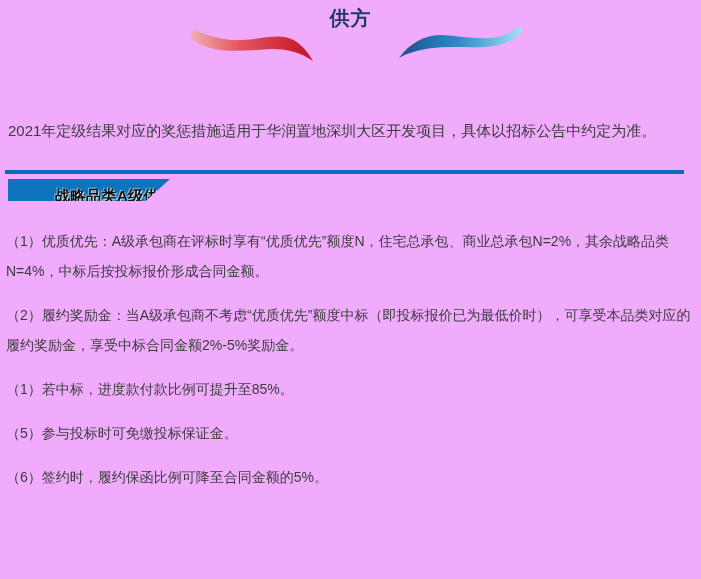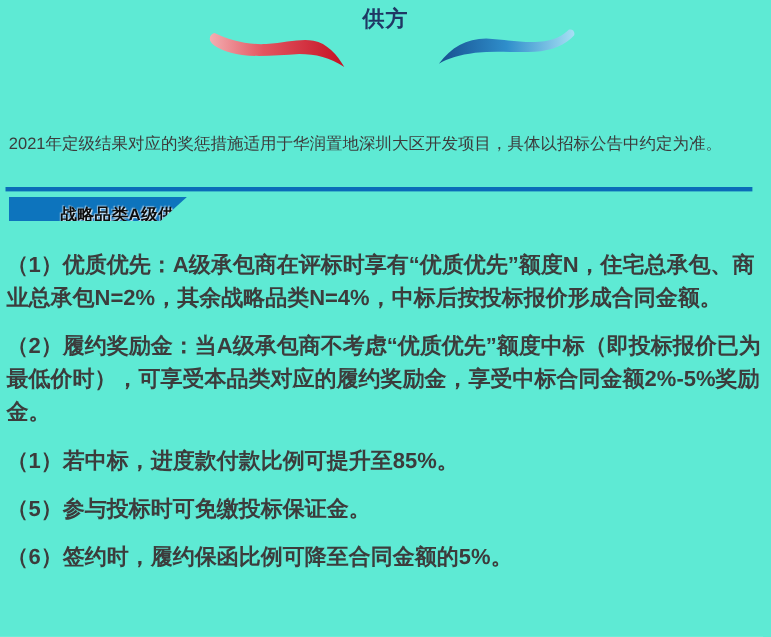--- a/index.html
+++ b/index.html
@@ -4,21 +4,21 @@
 <style>
   * { margin: 0; padding: 0; box-sizing: border-box; }
   html, body { background: #ffffff; }
   body {
     width: 701px;
     height: 579px;
     overflow: hidden;
     font-family: "Liberation Sans", "DejaVu Sans", sans-serif;
     color: #3c3c3c;
   }
-  .page { width: 701px; height: 579px; position: relative; background: #5eead4; }
+  .page { width: 701px; height: 579px; position: relative; background: #f0abfc; }
 
   
   .header {
     position: relative;
     height: 66px;
     width: 100%;
   }
   .header-title {
     position: absolute;
     left: 0; right: 0; top: 6px;
@@ -65,25 +65,24 @@
     text-shadow: 1px 1px 1px rgba(255,255,255,0.85), -1px -1px 1px rgba(255,255,255,0.55);
     letter-spacing: 0.5px;
   }
 
   
   .items {
     margin-top: 25px;
     padding: 0 6px 0 6px;
   }
   .items p {
-    font-size: 20px;
+    font-size: 14px;
     line-height: 30px;
     margin-bottom: 14px;
     color: #3c3c3c;
-    font-weight: bold;
   }
 </style>
 </head>
 <body>
 
 <div class="page">
 
   <div class="header">
 
     <svg class="swoosh swoosh-red" viewBox="0 0 126 36" xmlns="http://www.w3.org/2000/svg" aria-hidden="true">

